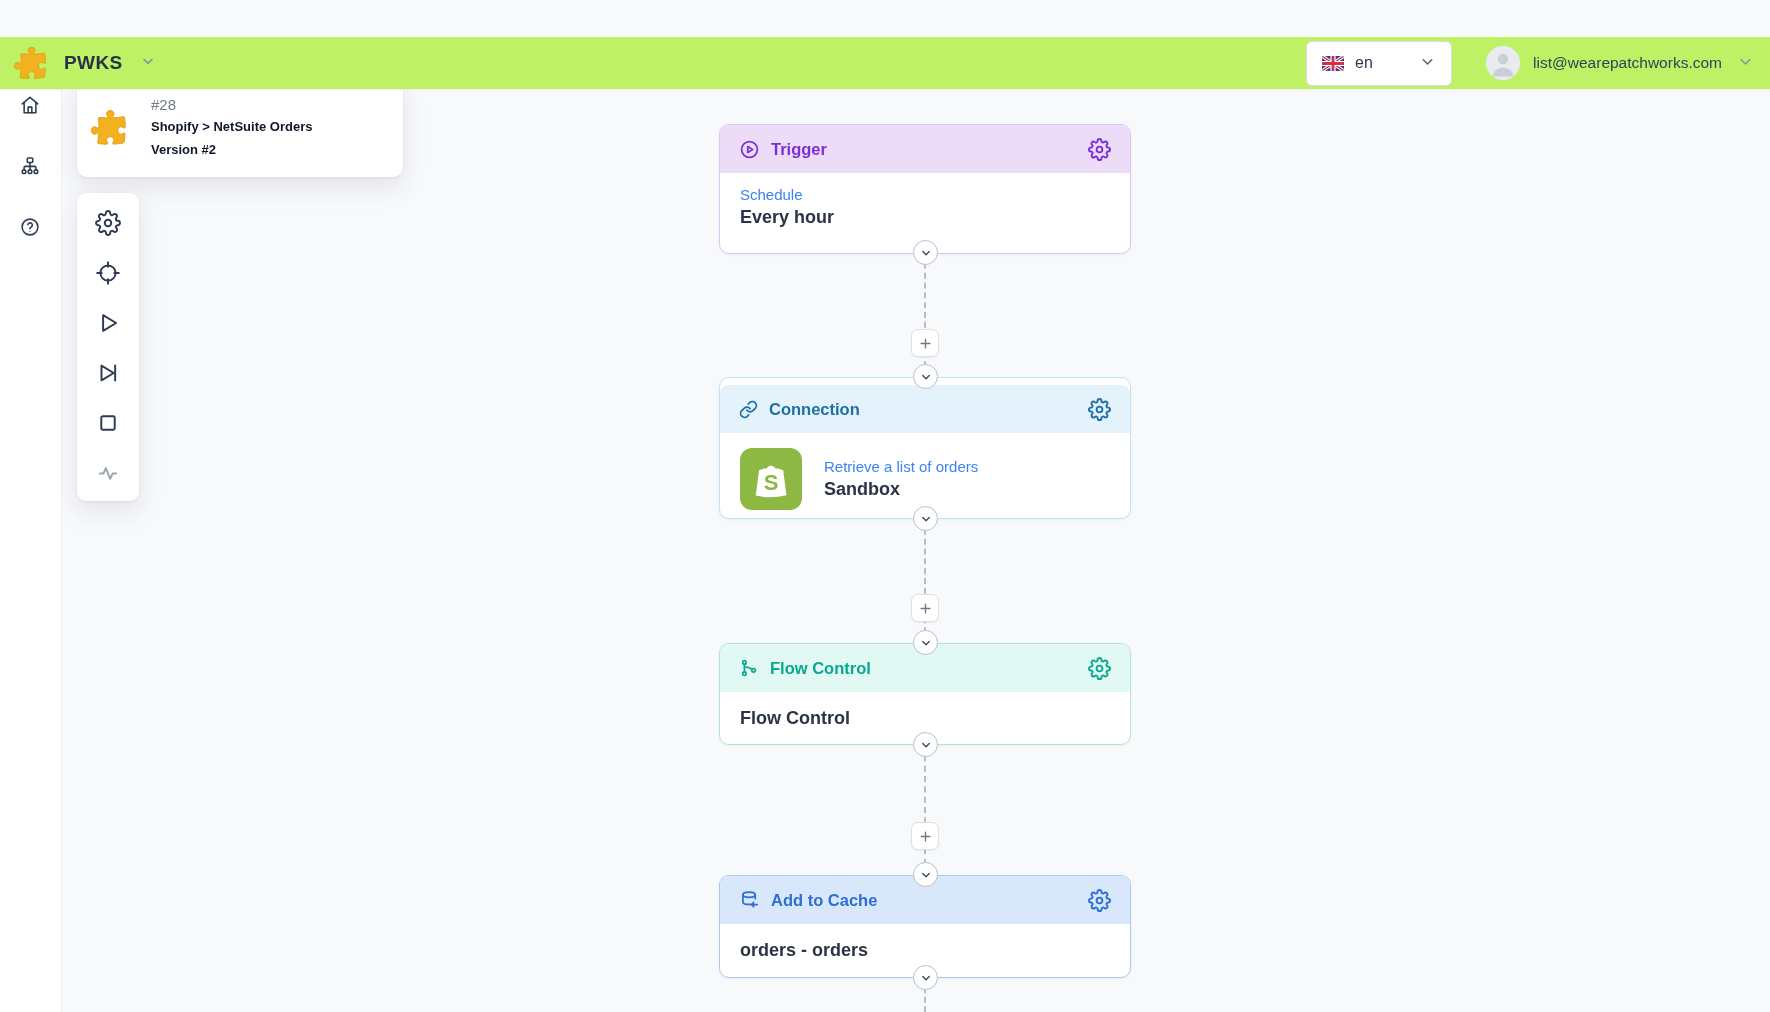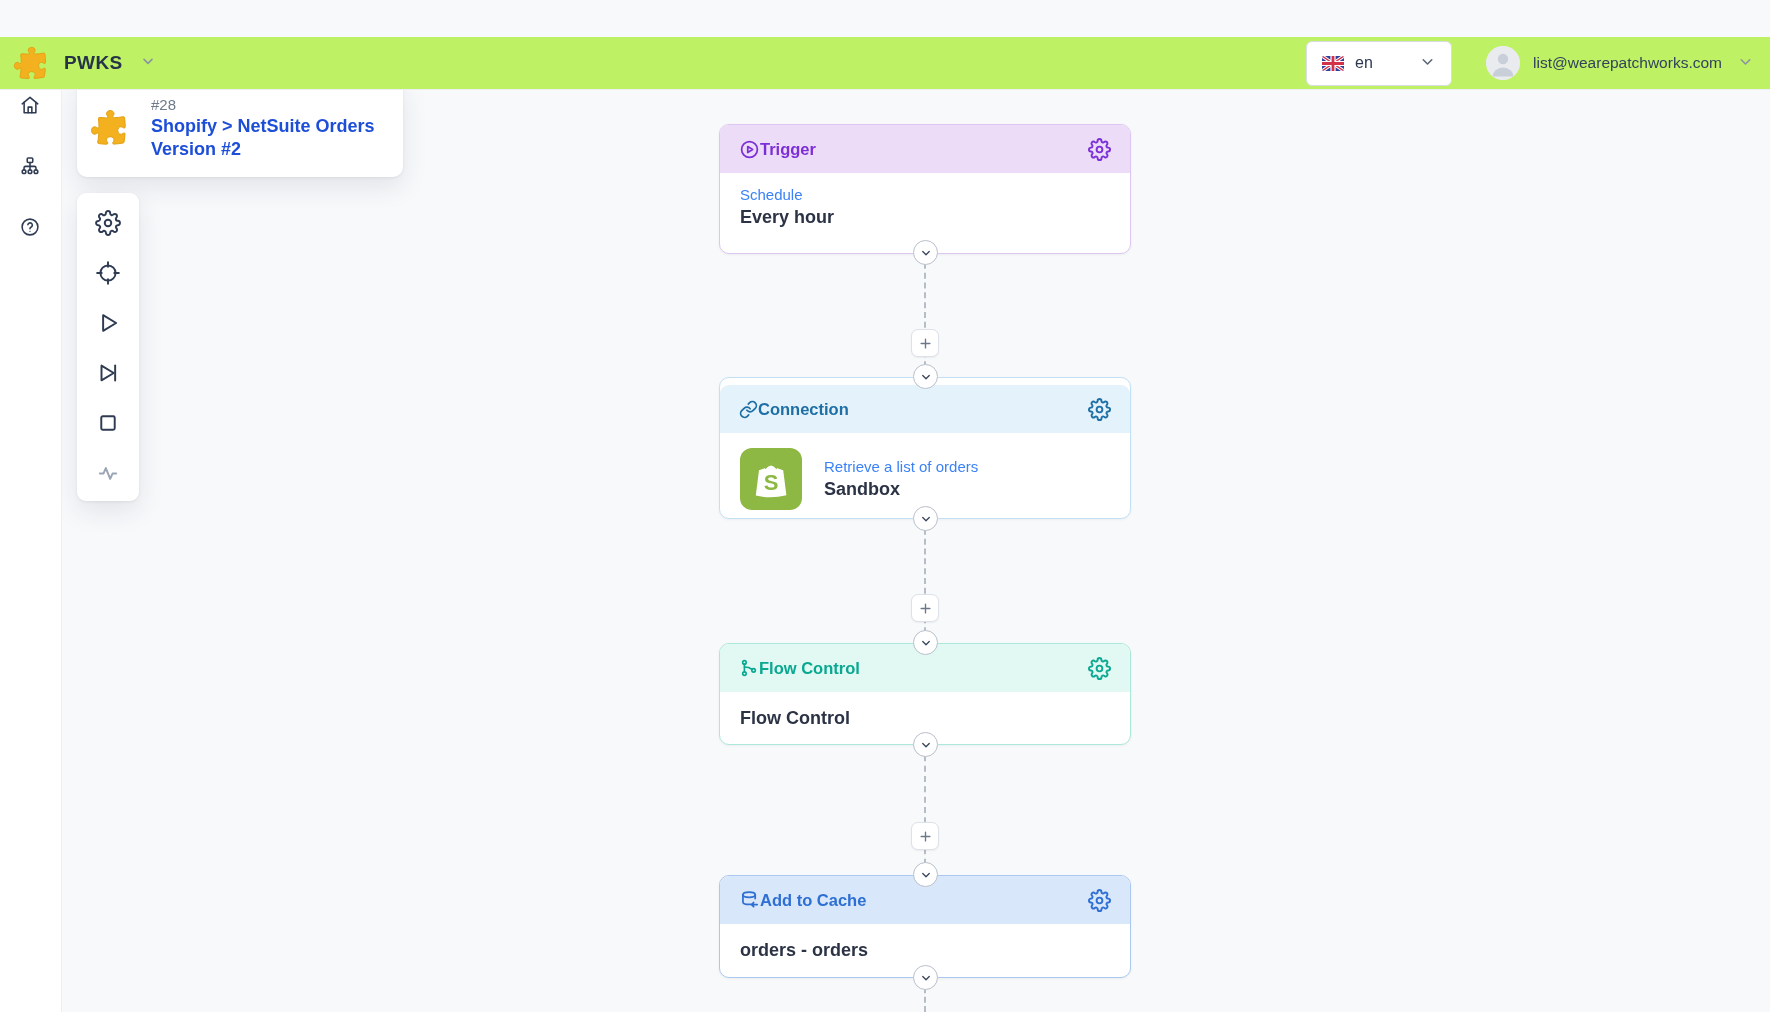--- a/index.html
+++ b/index.html
@@ -31,36 +31,36 @@
              align-items:center; padding-top:41px; gap:37px; }
   .side-btn { width:24px; height:24px; color:#2e3b52; cursor:pointer; }
   .side-btn svg { width:22px; height:22px; display:block; }
 
   
   .flow-card { position:absolute; left:77px; top:79px; width:326px; height:98px; background:#fff;
                border-radius:10px; box-shadow:0 10px 26px rgba(29,41,61,.10), 0 1px 3px rgba(29,41,61,.07);
                z-index:15; display:flex; align-items:center; gap:22px; padding:0 14px 0 12px; }
   .flow-card-logo { width:40px; height:40px; flex:0 0 auto; }
   .flow-card-id { font-size:15px; color:#6f7a8a; margin-bottom:2px; }
-  .flow-card-title { font-size:18px; font-weight:700; color:#1d4ed8; line-height:23px; }
+  .flow-card-title { font-size:13px; font-weight:700; color:#0f172a; line-height:23px; }
 
   
   .float-toolbar { position:absolute; left:77px; top:193px; width:62px; height:308px; background:#fff;
                    border-radius:9px; box-shadow:0 10px 26px rgba(29,41,61,.10), 0 1px 3px rgba(29,41,61,.07);
                    z-index:15; display:flex; flex-direction:column; align-items:center;
                    justify-content:space-between; padding:17px 0 15px; }
   .tool-btn { width:26px; height:26px; color:#2e3b52; cursor:pointer; }
   .tool-btn svg { width:26px; height:26px; display:block; }
   .tool-btn.muted { color:#9aa5b4; }
 
   
   .node { position:absolute; left:719px; width:412px; background:#fff; border-radius:10px;
           box-shadow:0 1px 3px rgba(16,24,40,.05); z-index:4; }
   .node-header { height:48px; border-radius:9px 9px 0 0; display:flex; align-items:center;
-                 padding:0 19px; font-weight:700; font-size:16.5px; }
+                 gap:11px; padding:0 19px; font-weight:700; font-size:16.5px; }
   .node-header .hicon svg { display:block; }
   .node-gear { margin-left:auto; cursor:pointer; width:23px; height:23px; }
   .node-gear svg { width:23px; height:23px; display:block; }
 
   .node-trigger    { top:124px; height:130px; border:1px solid #ddc6f1; }
   .node-trigger .node-header    { background:#ecdcf8; color:#7c2fd6; }
   .node-connection { top:377px; height:142px; border:1px solid #c3e1f5; }
   .node-connection .node-header { background:#e4f2fb; color:#1d6fa5;margin-top:7px; }
   .node-flow       { top:643px; height:102px; border:1px solid #abe8da; }
   .node-flow .node-header       { background:#e1f8f3; color:#0aa890; }

